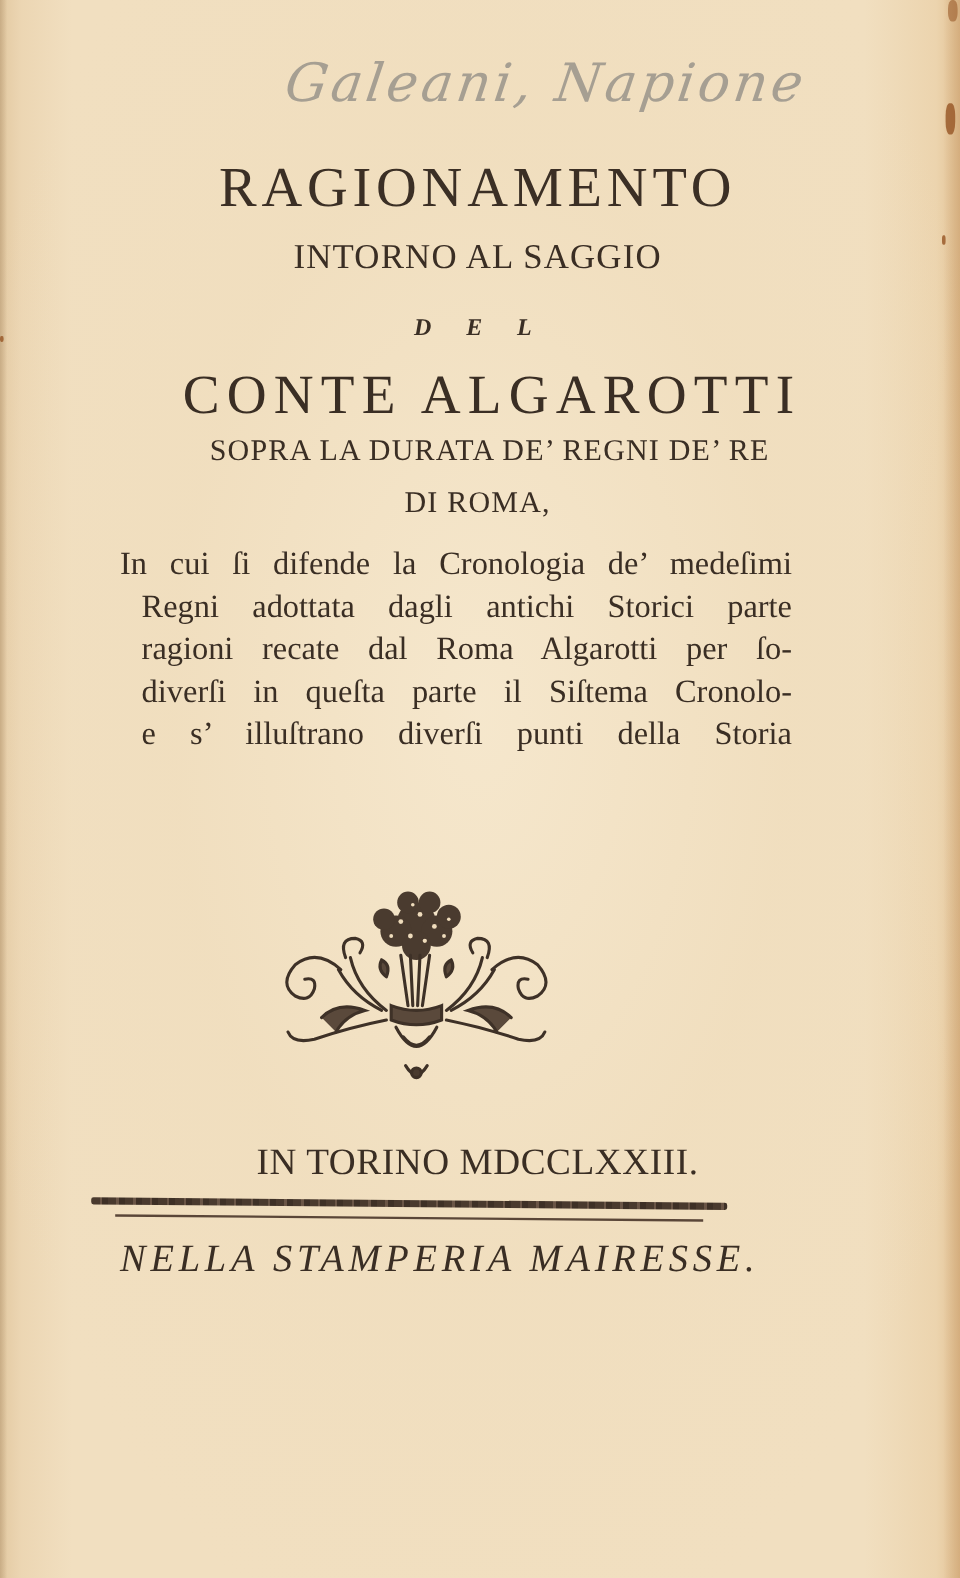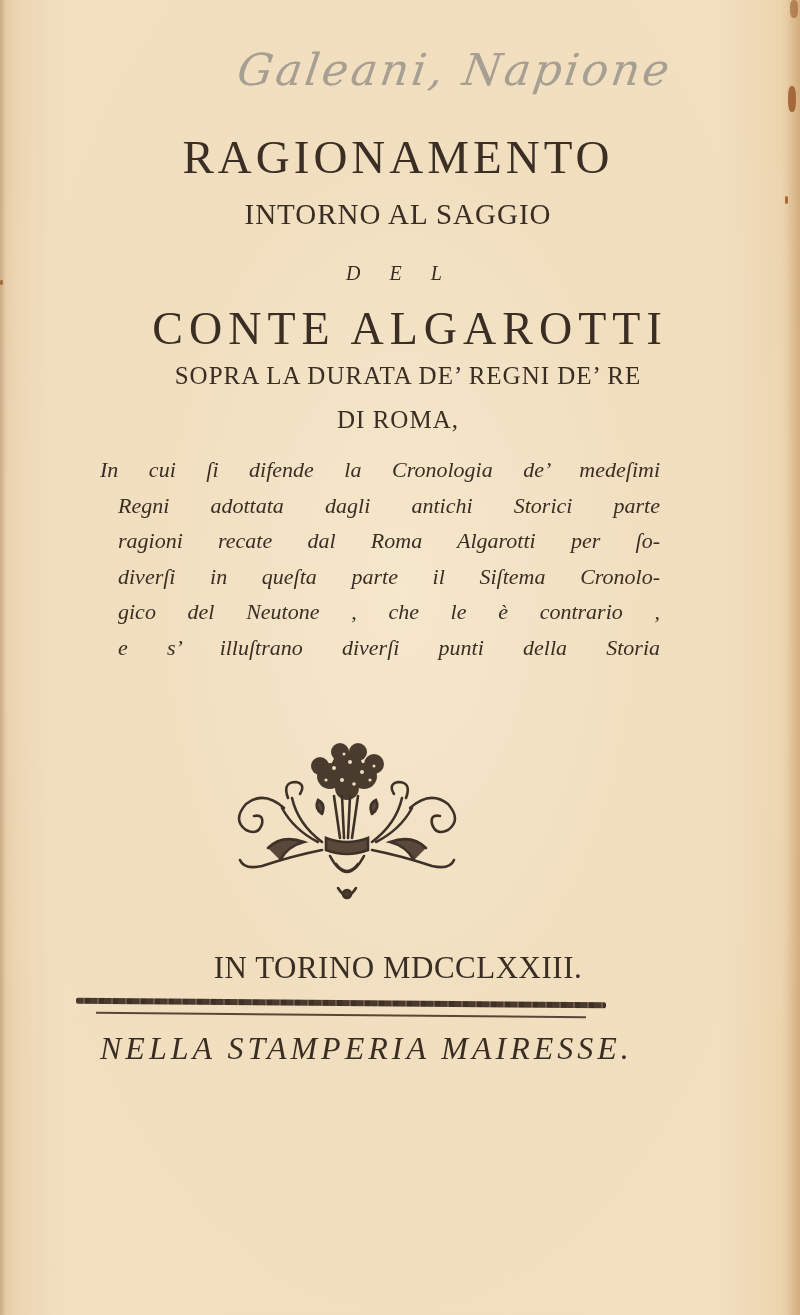--- a/index.html
+++ b/index.html
@@ -71,21 +71,21 @@
     .intorno {
       top: 198px;
       font-size: 29px;
       letter-spacing: 1px;
       left: -2px;
     }
     .del {
       top: 262px;
       font-size: 20px;
       font-style: italic;
-      font-weight: normal;
+      font-weight: bold;
       letter-spacing: 12px;
       left: 0px;
     }
     .conte {
       top: 302px;
       font-size: 46px;
       letter-spacing: 6px;
       left: 10px;
     }
     .sopra {
@@ -98,22 +98,21 @@
       top: 406px;
       font-size: 25px;
       letter-spacing: 1px;
       left: -2px;
     }
     .body-text {
       position: absolute;
       left: 100px;
       top: 452px;
       width: 560px;
-      font-style: italic;
-      font-size: 22px;
+      font-size: 27px;
       line-height: 35.5px;
       color: #3a2e24;
     }
     .body-text .bl {
       display: block;
       white-space: nowrap;
       text-align: justify;
       text-align-last: justify;
     }
     .body-text .bl.first { padding-left: 0; }
@@ -173,21 +172,20 @@
   <div class="line del">D E L</div>
   <div class="line conte">CONTE ALGAROTTI</div>
   <div class="line sopra">SOPRA LA DURATA DE’ REGNI DE’ RE</div>
   <div class="line roma">DI ROMA,</div>
 
   <div class="body-text">
     <span class="bl first">In cui ſi difende la Cronologia de’ medeſimi</span>
     <span class="bl indent">Regni adottata dagli antichi Storici parte</span>
     <span class="bl indent">ragioni recate dal Roma Algarotti per ſo-</span>
     <span class="bl indent">diverſi in queſta parte il Siſtema Cronolo-</span>
-    <span class="bl indent">gico del Neutone , che le è contrario ,</span>
     <span class="bl indent">e s’ illuſtrano diverſi punti della Storia</span>
   </div>
 
   <svg class="ornament" viewBox="0 0 250 170" xmlns="http://www.w3.org/2000/svg">
     <g fill="none" stroke="#3e3127" stroke-width="2.6" stroke-linecap="round">
 
       <g fill="#4a3b2f" stroke="none">
         <circle cx="125" cy="30" r="16"></circle>
         <circle cx="108" cy="38" r="13"></circle>
         <circle cx="142" cy="38" r="13"></circle>

